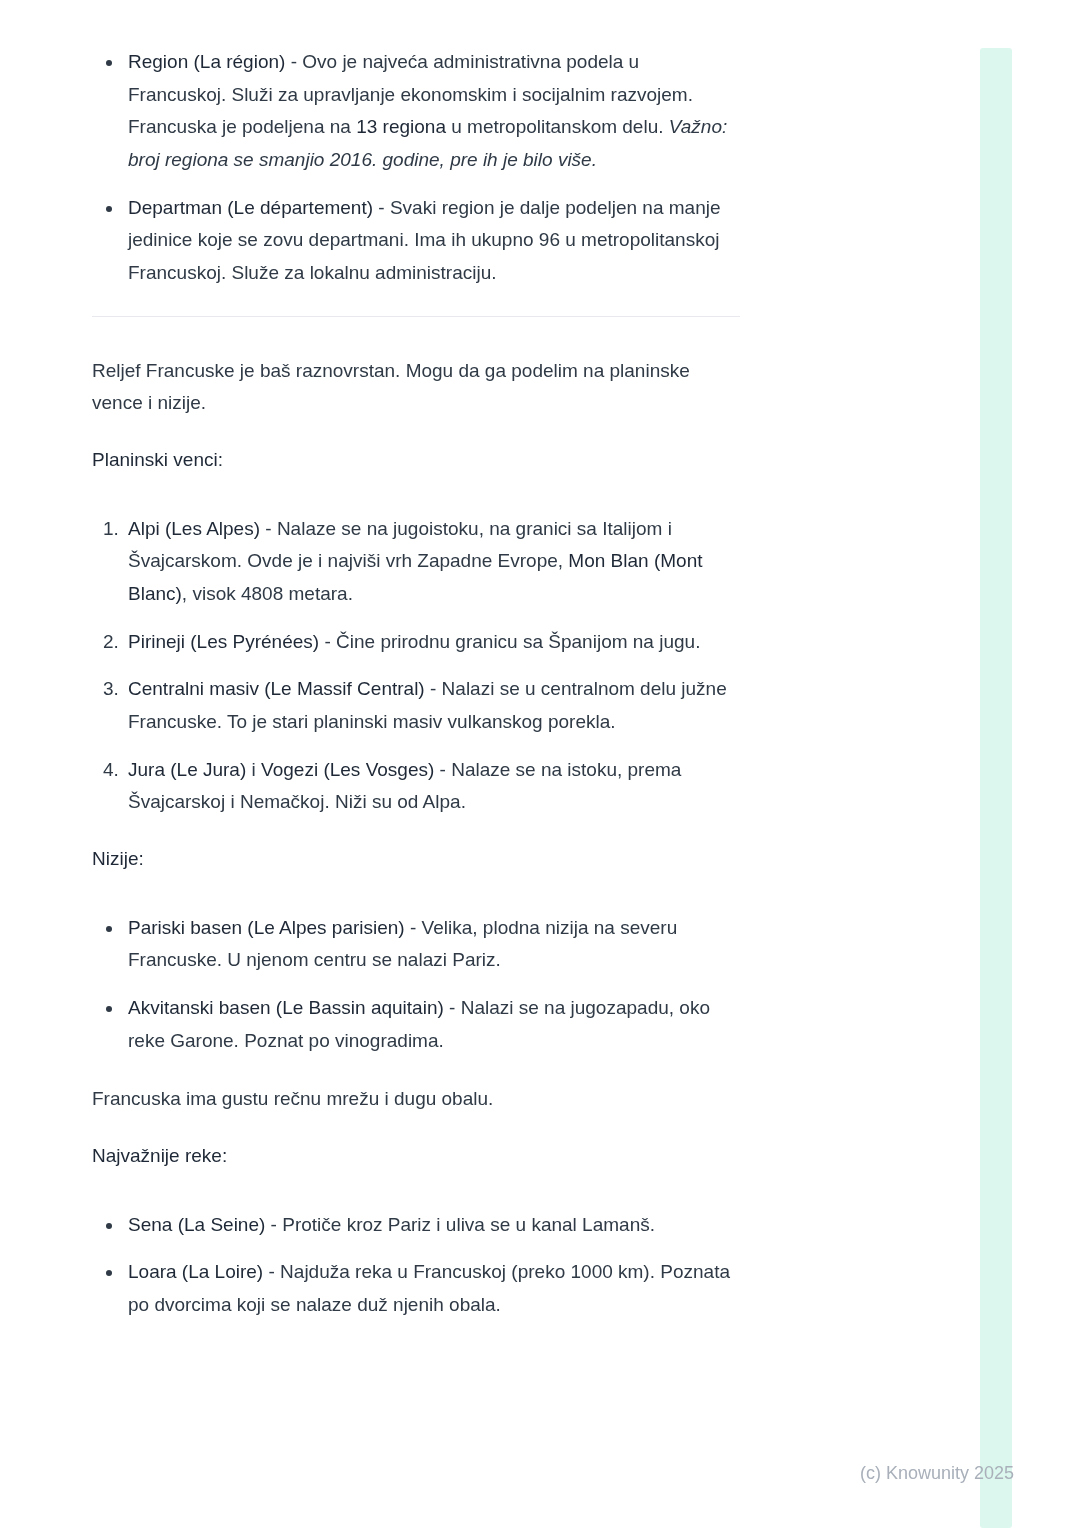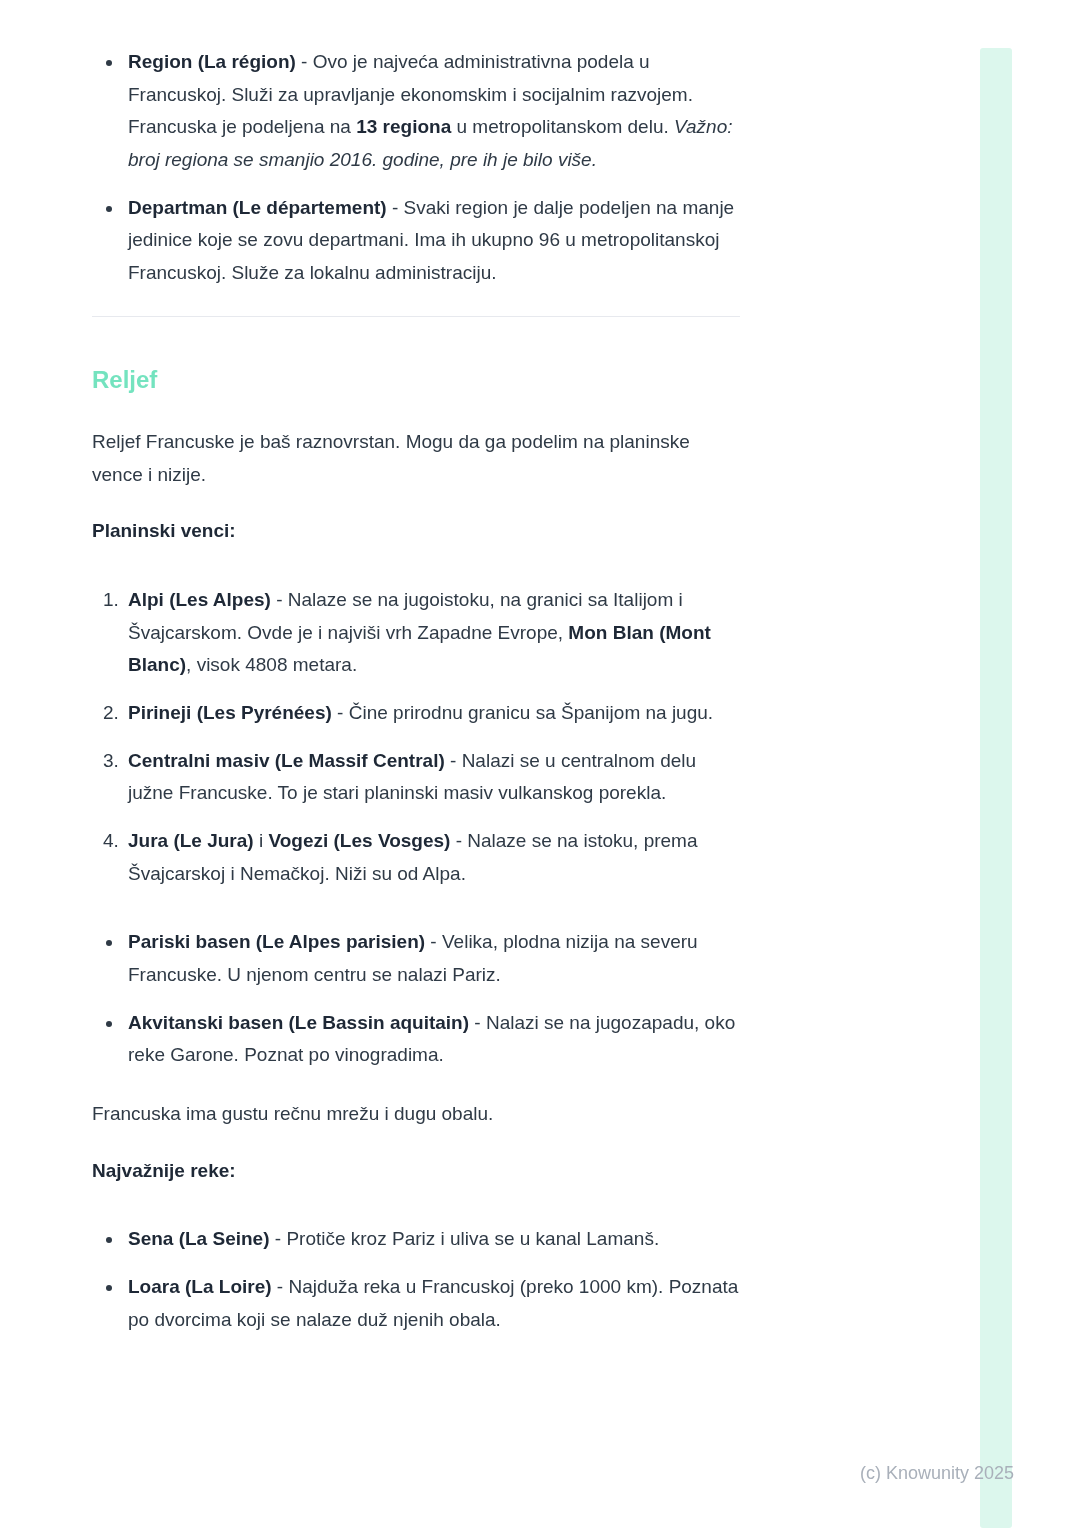--- a/index.html
+++ b/index.html
@@ -23,21 +23,21 @@
     border-radius: 3px;
   }
   .content {
     padding: 46px 0 0 92px;
     width: 740px;
     font-size: 19px;
     line-height: 1.72;
   }
   ul.blist, ol.nlist { margin: 0; padding-left: 32px; }
   ul.blist li, ol.nlist li { margin-bottom: 15px; padding-left: 4px; }
-  strong { font-weight: 700; color: #1e2836; text-align: right; }
+  strong { font-weight: 400; color: #1e2836; text-align: right; }
   em { font-style: italic; }
   hr.divider {
     border: none;
     border-top: 1px solid #e7e9ee;
     margin: 26px 0 38px 0;
   }
   h1.doc-h1 {
     margin: 0;
     font-size: 30px;
     font-weight: 700;
@@ -45,21 +45,21 @@
   }
   h2.doc-h2 {
     margin: 42px 0 0 0;
     font-size: 24px;
     font-weight: 700;
     color: var(--accent, #74e3bf);
   }
   p.body-p { margin: 26px 0 0 0; }
   .label {
     margin-top: 24px;
-    font-weight: 700;
+    font-weight: 400;
     color: #1e2836;
   }
   ul.blist.spaced, ol.nlist.spaced { margin-top: 36px; }
   .footer-credit {
     position: absolute;
     right: 66px;
     bottom: 44px;
     font-size: 18px;
     color: #a9b0ba;
   }
@@ -72,33 +72,33 @@
 <main class="content">
 
   <ul class="blist">
     <li><strong>Region (La région)</strong><span> - Ovo je najveća administrativna podela u Francuskoj. Služi za upravljanje ekonomskim i socijalnim razvojem. Francuska je podeljena na </span><strong>13 regiona</strong><span> u metropolitanskom delu. </span><em>Važno: broj regiona se smanjio 2016. godine, pre ih je bilo više.</em></li>
     <li><strong>Departman (Le département)</strong><span> - Svaki region je dalje podeljen na manje jedinice koje se zovu departmani. Ima ih ukupno 96 u metropolitanskoj Francuskoj. Služe za lokalnu administraciju.</span></li>
   </ul>
 
   <hr class="divider">
 
 
-  <h2 class="doc-h2">Reljef</h2>
 
   <p class="body-p">Reljef Francuske je baš raznovrstan. Mogu da ga podelim na planinske vence i nizije.</p>
 
   <div class="label">Planinski venci:</div>
 
   <ol class="nlist spaced">
     <li><strong>Alpi (Les Alpes)</strong><span> - Nalaze se na jugoistoku, na granici sa Italijom i Švajcarskom. Ovde je i najviši vrh Zapadne Evrope, </span><strong>Mon Blan (Mont Blanc)</strong><span>, visok 4808 metara.</span></li>
     <li><strong>Pirineji (Les Pyrénées)</strong><span> - Čine prirodnu granicu sa Španijom na jugu.</span></li>
     <li><strong>Centralni masiv (Le Massif Central)</strong><span> - Nalazi se u centralnom delu južne Francuske. To je stari planinski masiv vulkanskog porekla.</span></li>
     <li><strong>Jura (Le Jura)</strong><span> i </span><strong>Vogezi (Les Vosges)</strong><span> - Nalaze se na istoku, prema Švajcarskoj i Nemačkoj. Niži su od Alpa.</span></li>
   </ol>
 
+  <div class="label">Nizije:</div>
 
   <ul class="blist spaced">
     <li><strong>Pariski basen (Le Alpes parisien)</strong><span> - Velika, plodna nizija na severu Francuske. U njenom centru se nalazi Pariz.</span></li>
     <li><strong>Akvitanski basen (Le Bassin aquitain)</strong><span> - Nalazi se na jugozapadu, oko reke Garone. Poznat po vinogradima.</span></li>
   </ul>
 
 
   <p class="body-p">Francuska ima gustu rečnu mrežu i dugu obalu.</p>
 
   <div class="label">Najvažnije reke:</div>

